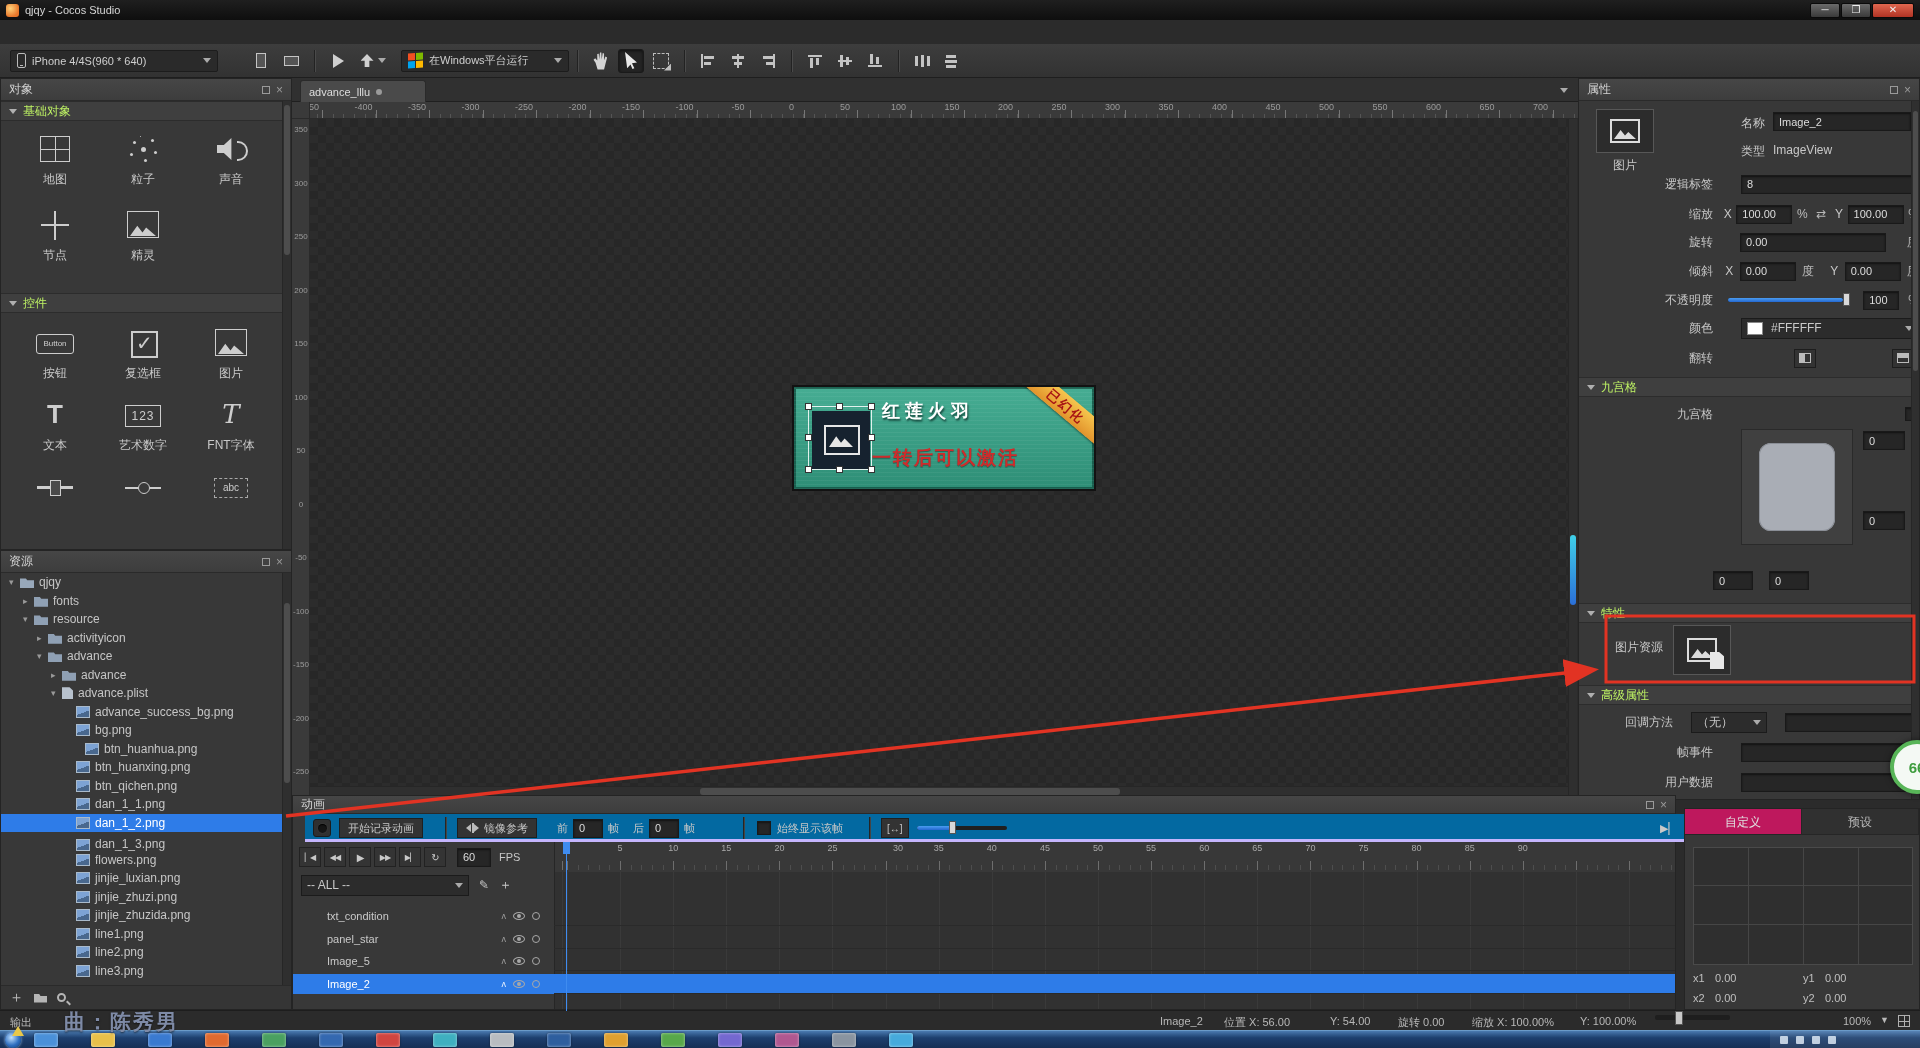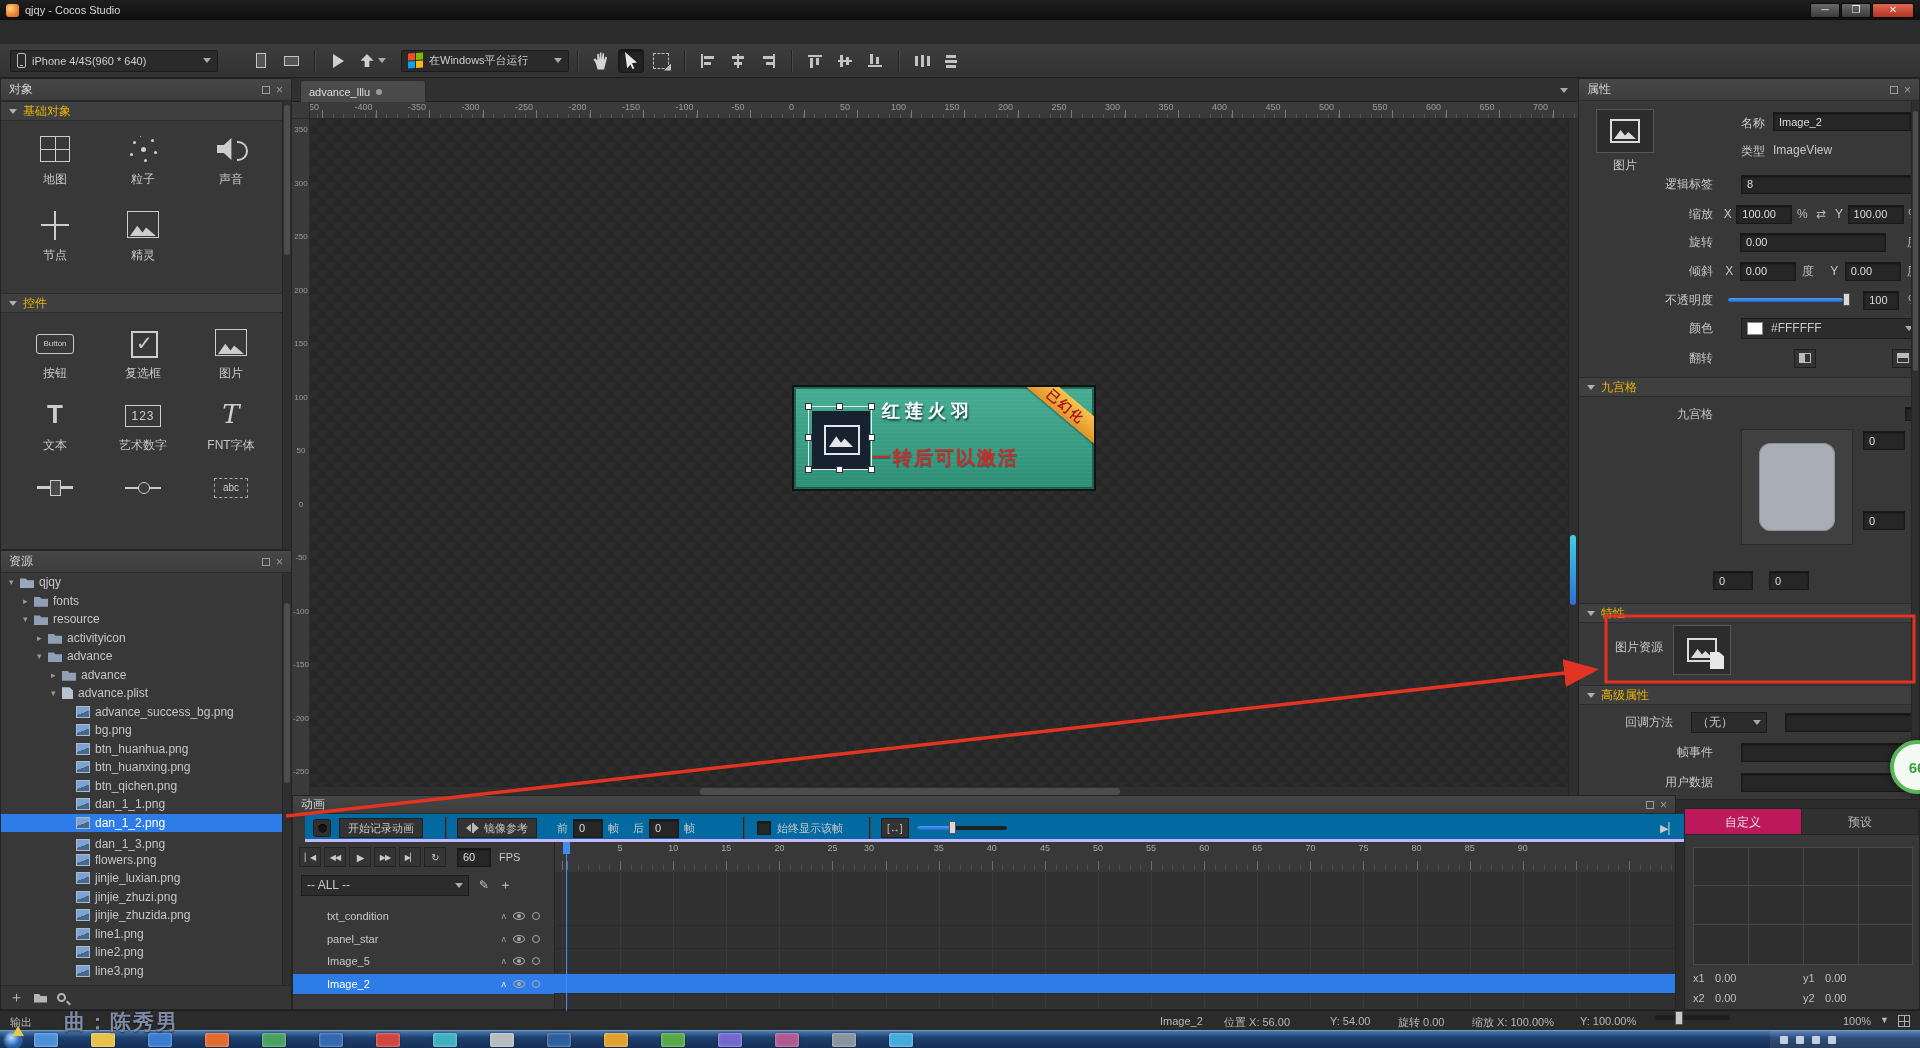--- a/index.html
+++ b/index.html
@@ -48,21 +48,21 @@
   .ali-b { background-image:linear-gradient(#c3c3c3,#c3c3c3),linear-gradient(#c3c3c3,#c3c3c3),linear-gradient(#c3c3c3,#c3c3c3); background-size:14px 2px,3px 10px,3px 7px; background-position:2px 12px,4px 1px,10px 4px; }
   .dis-h { background-image:linear-gradient(#c3c3c3,#c3c3c3),linear-gradient(#c3c3c3,#c3c3c3),linear-gradient(#c3c3c3,#c3c3c3); background-size:3px 10px,3px 12px,3px 10px; background-position:2px 3px,8px 2px,14px 3px; }
   .dis-v { background-image:linear-gradient(#c3c3c3,#c3c3c3),linear-gradient(#c3c3c3,#c3c3c3),linear-gradient(#c3c3c3,#c3c3c3); background-size:10px 3px,12px 3px,10px 3px; background-position:3px 2px,2px 7px,3px 12px; }
 
   
   .panel { position:absolute; background:#383838; border:1px solid #242424; }
   .phead { height:22px; background:linear-gradient(#464646,#3d3d3d); border-bottom:1px solid #2a2a2a; display:flex; align-items:center; padding:0 8px; color:#d2d2d2; font-size:12px; }
   .ph-btns { margin-left:auto; display:flex; align-items:center; gap:6px; color:#9a9a9a; }
   .ph-sq { width:8px; height:8px; border:1px solid #9a9a9a; }
   .ph-x { font-size:12px; line-height:10px; }
-  .sect-head { background:#3f3f3f; border-top:1px solid #2c2c2c; border-bottom:1px solid #2c2c2c; height:20px; display:flex; align-items:center; padding:0 8px; color:#eab308; }
+  .sect-head { background:#3f3f3f; border-top:1px solid #2c2c2c; border-bottom:1px solid #2c2c2c; height:20px; display:flex; align-items:center; padding:0 8px; color:#bef264; }
   .tri-down { width:0; height:0; border-left:4px solid transparent; border-right:4px solid transparent; border-top:5px solid #b0b0b0; margin-right:6px; }
 
   
   .tiles { display:flex; flex-wrap:wrap; padding:6px 2px 2px 10px; }
   .tile { width:88px; height:76px; text-align:center; color:#c9c9c9; font-size:12px; }
   .oicon { width:44px; height:38px; margin:4px auto 2px; position:relative; color:#cdcdcd; }
   .oicon::before,.oicon::after { position:absolute; }
   [data-type="map-icon"] .oicon::before { content:""; inset:5px 7px 7px 7px; border:1px solid #cdcdcd; background:linear-gradient(#cdcdcd,#cdcdcd) 50% 0/1px 100% no-repeat,linear-gradient(#cdcdcd,#cdcdcd) 0 50%/100% 1px no-repeat; }
   [data-type="particle-icon"] .oicon::before { content:""; left:20px; top:16px; width:5px; height:5px; border-radius:50%; background:#cdcdcd; box-shadow:-9px -7px 0 -1px #cdcdcd,9px -9px 0 -1px #cdcdcd,12px 3px 0 -1px #cdcdcd,-12px 5px 0 -1px #cdcdcd,2px 11px 0 -1px #cdcdcd,-3px -13px 0 -2px #cdcdcd; }
   [data-type="audio-icon"] .oicon::before { content:""; left:8px; top:7px; width:18px; height:22px; background:#cdcdcd; clip-path:polygon(0 32%,38% 32%,80% 0,80% 100%,38% 68%,0 68%); }
@@ -463,21 +463,21 @@
           <span class="t-icon"></span>
           <span>advance_success_bg.png</span>
         </div>
 
         <div class="tree-item" data-type="image" style="padding-left: 64px;">
           <span class="twisty"></span>
           <span class="t-icon"></span>
           <span>bg.png</span>
         </div>
 
-        <div class="tree-item" data-type="image" style="padding-left: 64px;">
+        <div class="tree-item" data-type="image" style="padding-left: 64px; margin-left: 9px;">
           <span class="twisty"></span>
           <span class="t-icon"></span>
           <span>btn_huanhua.png</span>
         </div>
 
         <div class="tree-item" data-type="image" style="padding-left: 64px;">
           <span class="twisty"></span>
           <span class="t-icon"></span>
           <span>btn_huanxing.png</span>
         </div>
@@ -820,21 +820,21 @@
     <div class="tl-ruler">
       <div class="ticks"></div>
       <div style="position:absolute;inset:0">
 
       <span style="position: absolute; left: -3px;">0</span>
           <span style="position: absolute; left: 50.1px;">5</span>
           <span style="position: absolute; left: 103.2px;">10</span>
           <span style="position: absolute; left: 156.3px;">15</span>
           <span style="position: absolute; left: 209.4px;">20</span>
           <span style="position: absolute; left: 262.5px;">25</span>
-          <span style="position: absolute; left: 299px;">30</span>
+          <span style="position: absolute; left: 328px;">30</span>
           <span style="position: absolute; left: 368.7px;">35</span>
           <span style="position: absolute; left: 421.8px;">40</span>
           <span style="position: absolute; left: 474.9px;">45</span>
           <span style="position: absolute; left: 528px;">50</span>
           <span style="position: absolute; left: 581.1px;">55</span>
           <span style="position: absolute; left: 634.2px;">60</span>
           <span style="position: absolute; left: 687.3px;">65</span>
           <span style="position: absolute; left: 740.4px;">70</span>
           <span style="position: absolute; left: 793.5px;">75</span>
           <span style="position: absolute; left: 846.6px;">80</span>

